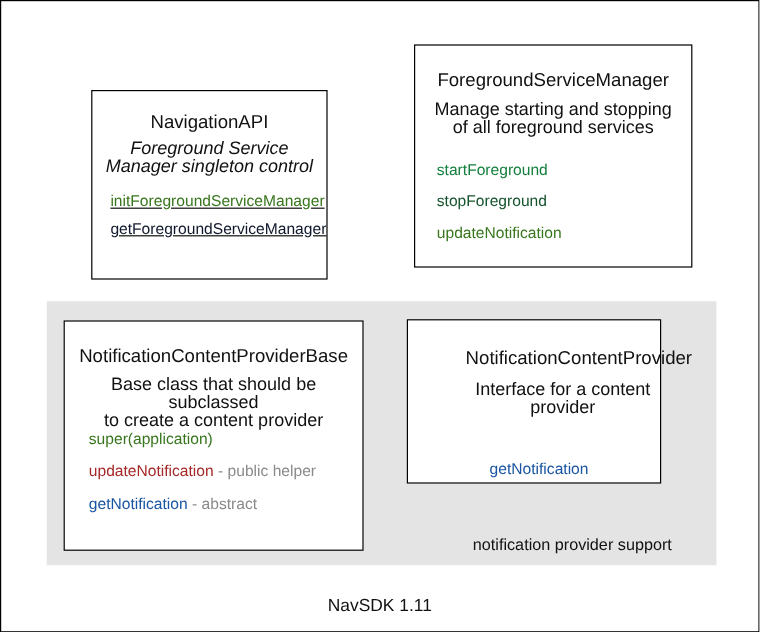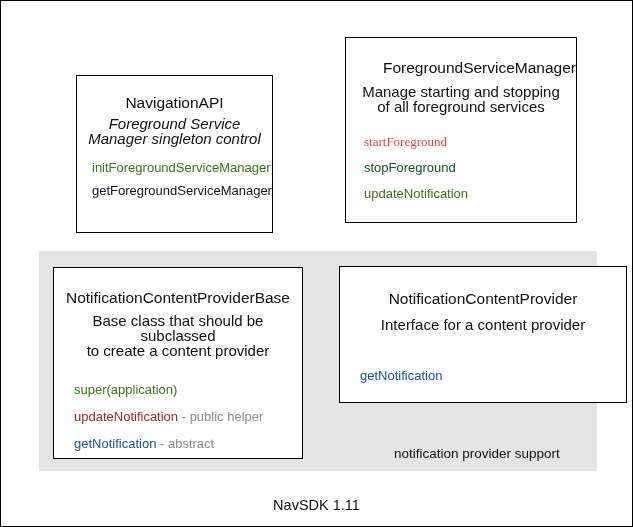--- a/index.html
+++ b/index.html
@@ -27,52 +27,52 @@
   }
   .class-box {
     position: absolute;
     background: #ffffff;
     border: 1.5px solid #000000;
     box-sizing: border-box;
   }
   .box-navigation-api        { left: 75px;  top: 74px;  width: 197px; height: 158px; }
   .box-fsm                   { left: 344px; top: 36px;  width: 232px; height: 186px; }
   .box-ncp-base              { left: 52px;  top: 266px; width: 250px; height: 192px; }
-  .box-ncp                   { left: 338px; top: 265px; width: 288px; height: 137px; }
+  .box-ncp                   { left: 338px; top: 265px; width: 212px; height: 137px; padding-left: 48px; }
 
   .box-title {
     text-align: center;
     font-size: 15.5px;
     line-height: 18px;
     white-space: nowrap;
   }
   .box-navigation-api .box-title { margin-top: 18px; }
-  .box-fsm .box-title            { margin-top: 21px; text-align: right; }
+  .box-fsm .box-title            { margin-top: 21px; }
   .box-ncp-base .box-title       { margin-top: 21px; }
   .box-ncp .box-title            { margin-top: 23px; }
 
   .box-desc {
     text-align: center;
     font-size: 15px;
     line-height: 15px;
   }
   .box-navigation-api .box-desc { margin-top: 4px; font-style: italic; }
   .box-fsm .box-desc            { margin-top: 7px; }
   .box-ncp-base .box-desc       { margin-top: 6px; }
   .box-ncp .box-desc            { margin-top: 9px; }
 
   .methods {
     display: flex;
     flex-direction: column;
     font-size: 13px;
     line-height: 15px;
   }
-  .box-navigation-api .methods { margin-top: 14px; padding-left: 15px; gap: 8px; }
+  .box-navigation-api .methods { margin-top: 14px; padding-left: 15px; gap: 8px; text-decoration: underline; }
   .box-fsm .methods            { margin-top: 20px; padding-left: 18px; gap: 11px; }
-  .box-ncp-base .methods       { margin-top: 24px; padding-left: 20px; gap: 12px; }
+  .box-ncp-base .methods       { padding-left: 20px; gap: 12px; }
   .box-ncp .methods            { margin-top: 36px; padding-left: 20px; }
 
   .method-suffix { color: var(--muted, #8a8a8a); }
 
   .group-label {
     position: absolute;
     left: 393px;
     top: 445px;
     font-size: 13.5px;
     white-space: nowrap;
@@ -105,21 +105,21 @@
     </div>
   </div>
 
   <div class="class-box box-fsm">
     <div class="box-title">ForegroundServiceManager</div>
     <div class="box-desc">
       <div>Manage starting and stopping</div>
       <div>of all foreground services</div>
     </div>
     <div class="methods">
-      <div><span class="method-name" style="color: #ef4444; font-family: Liberation Serif, serif;">startForeground</span></div>
+      <div><span class="method-name" style="color: #15803d;">startForeground</span></div>
       <div><span class="method-name" style="color: #14532d;">stopForeground</span></div>
       <div><span class="method-name" style="color: rgb(56, 118, 29);">updateNotification</span></div>
     </div>
   </div>
 
   <div class="class-box box-ncp-base">
     <div class="box-title">NotificationContentProviderBase</div>
     <div class="box-desc">
       <div>Base class that should be subclassed</div>
       <div>to create a content provider</div>

